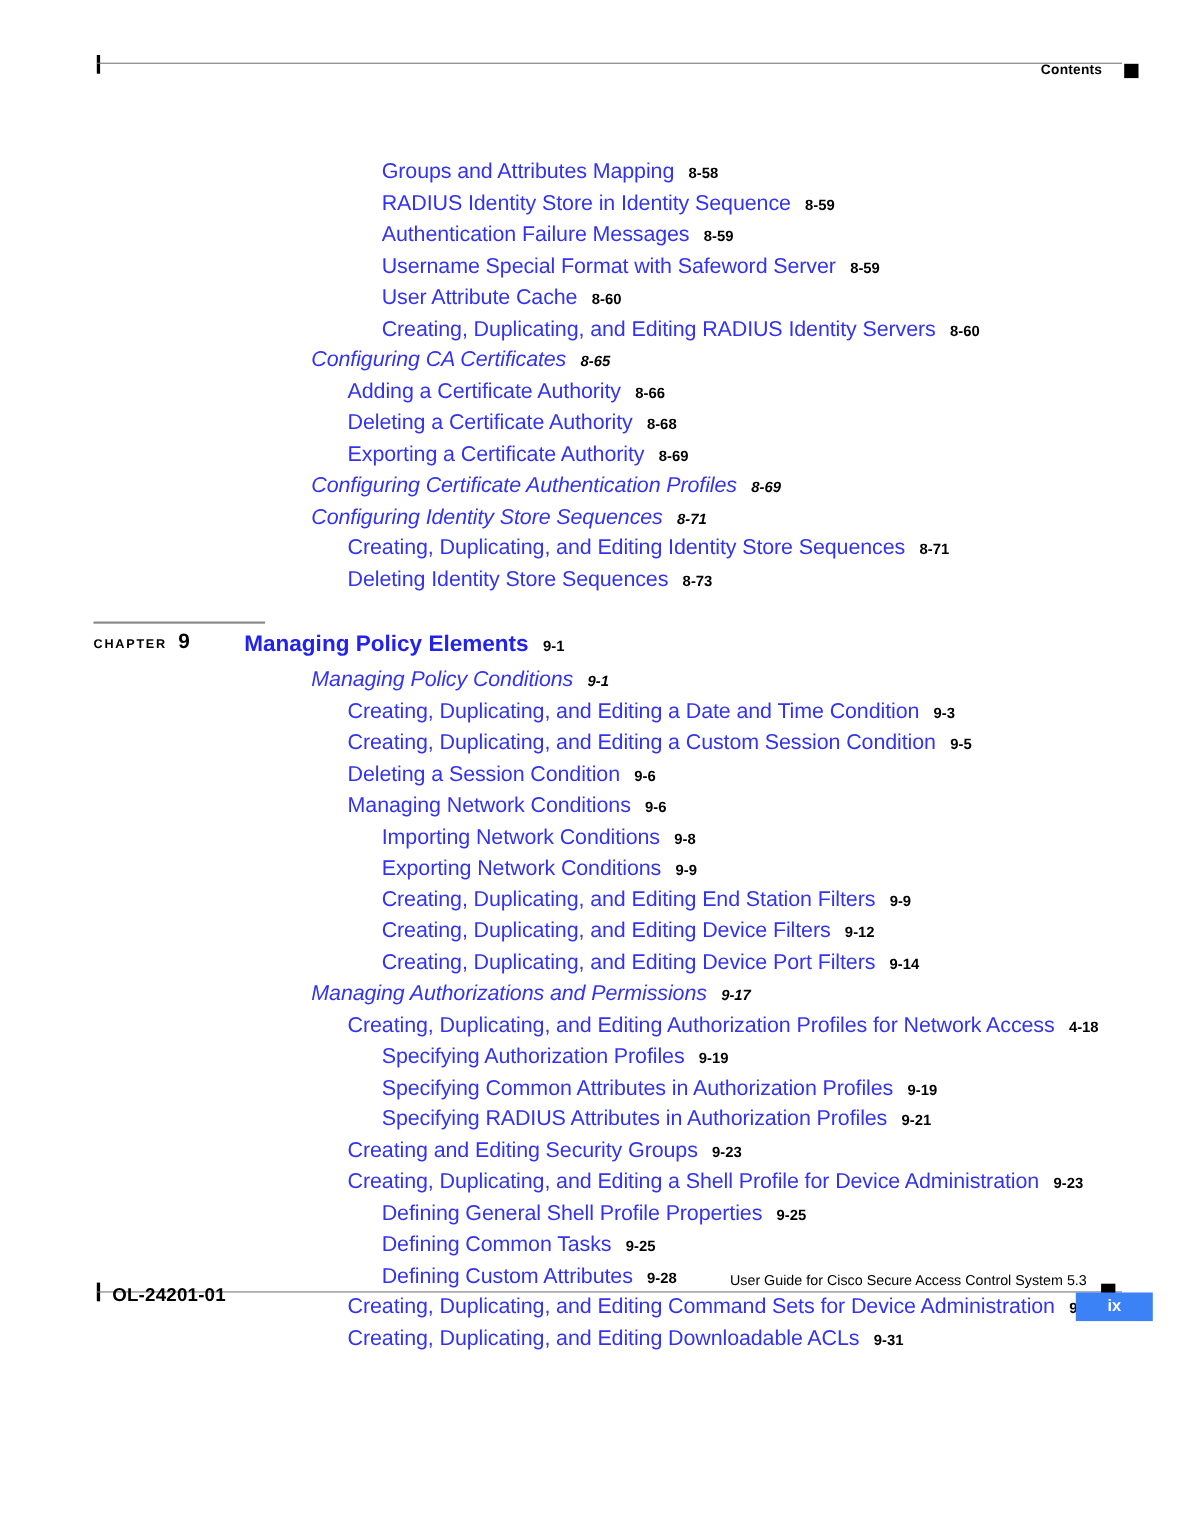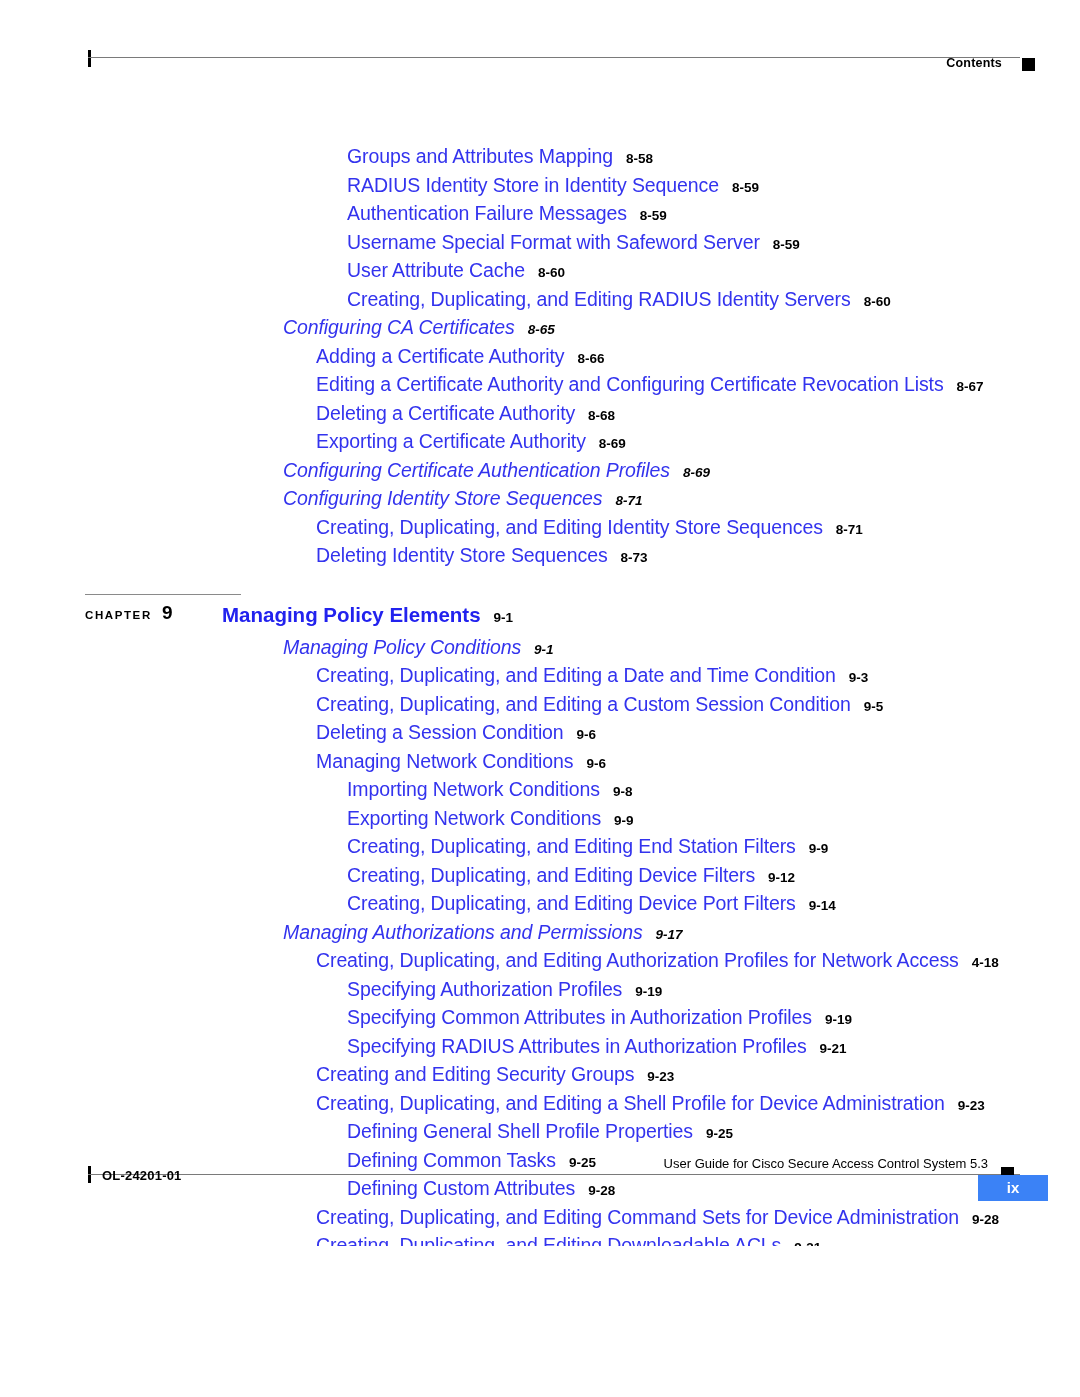--- a/index.html
+++ b/index.html
@@ -160,21 +160,21 @@
     left: 0;
     top: 16px;
     width: 3px;
     height: 17px;
     background: #000000;
   }
   .footer-doc-id {
     position: absolute;
     left: 14px;
     top: 18px;
-    font-size: 13px;
+    font-size: 17px;
     font-weight: bold;
     color: #000000;
     letter-spacing: 0.2px;
   }
   .footer-guide {
     position: absolute;
     right: 60px;
     top: 6px;
     font-size: 13px;
     font-weight: normal;
@@ -219,21 +219,20 @@
 
     <div id="toc-top">
         <div class="toc-entry lvl3"><span class="toc-title">Groups and Attributes Mapping</span><span class="gap"></span><span class="toc-page">8-58</span></div>
         <div class="toc-entry lvl3"><span class="toc-title">RADIUS Identity Store in Identity Sequence</span><span class="gap"></span><span class="toc-page">8-59</span></div>
         <div class="toc-entry lvl3"><span class="toc-title">Authentication Failure Messages</span><span class="gap"></span><span class="toc-page">8-59</span></div>
         <div class="toc-entry lvl3"><span class="toc-title">Username Special Format with Safeword Server</span><span class="gap"></span><span class="toc-page">8-59</span></div>
         <div class="toc-entry lvl3"><span class="toc-title">User Attribute Cache</span><span class="gap"></span><span class="toc-page">8-60</span></div>
         <div class="toc-entry lvl3"><span class="toc-title">Creating, Duplicating, and Editing RADIUS Identity Servers</span><span class="gap"></span><span class="toc-page">8-60</span></div>
         <div class="toc-entry lvl1"><span class="toc-title">Configuring CA Certificates</span><span class="gap"></span><span class="toc-page">8-65</span></div>
         <div class="toc-entry lvl2"><span class="toc-title">Adding a Certificate Authority</span><span class="gap"></span><span class="toc-page">8-66</span></div>
-        <div class="toc-entry lvl2"><span class="toc-title">Editing a Certificate Authority and Configuring Certificate Revocation Lists</span><span class="gap"></span><span class="toc-page">8-67</span></div>
         <div class="toc-entry lvl2"><span class="toc-title">Deleting a Certificate Authority</span><span class="gap"></span><span class="toc-page">8-68</span></div>
         <div class="toc-entry lvl2"><span class="toc-title">Exporting a Certificate Authority</span><span class="gap"></span><span class="toc-page">8-69</span></div>
         <div class="toc-entry lvl1"><span class="toc-title">Configuring Certificate Authentication Profiles</span><span class="gap"></span><span class="toc-page">8-69</span></div>
         <div class="toc-entry lvl1"><span class="toc-title">Configuring Identity Store Sequences</span><span class="gap"></span><span class="toc-page">8-71</span></div>
         <div class="toc-entry lvl2"><span class="toc-title">Creating, Duplicating, and Editing Identity Store Sequences</span><span class="gap"></span><span class="toc-page">8-71</span></div>
         <div class="toc-entry lvl2"><span class="toc-title">Deleting Identity Store Sequences</span><span class="gap"></span><span class="toc-page">8-73</span></div>
       </div>
 
     <div class="chapter-row">
       <div class="chapter-rule"></div>

